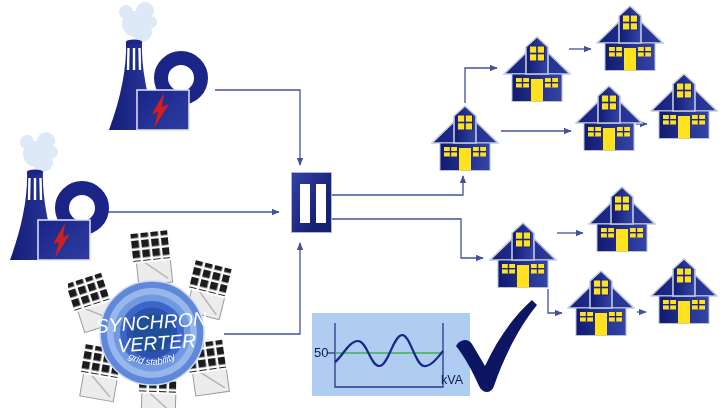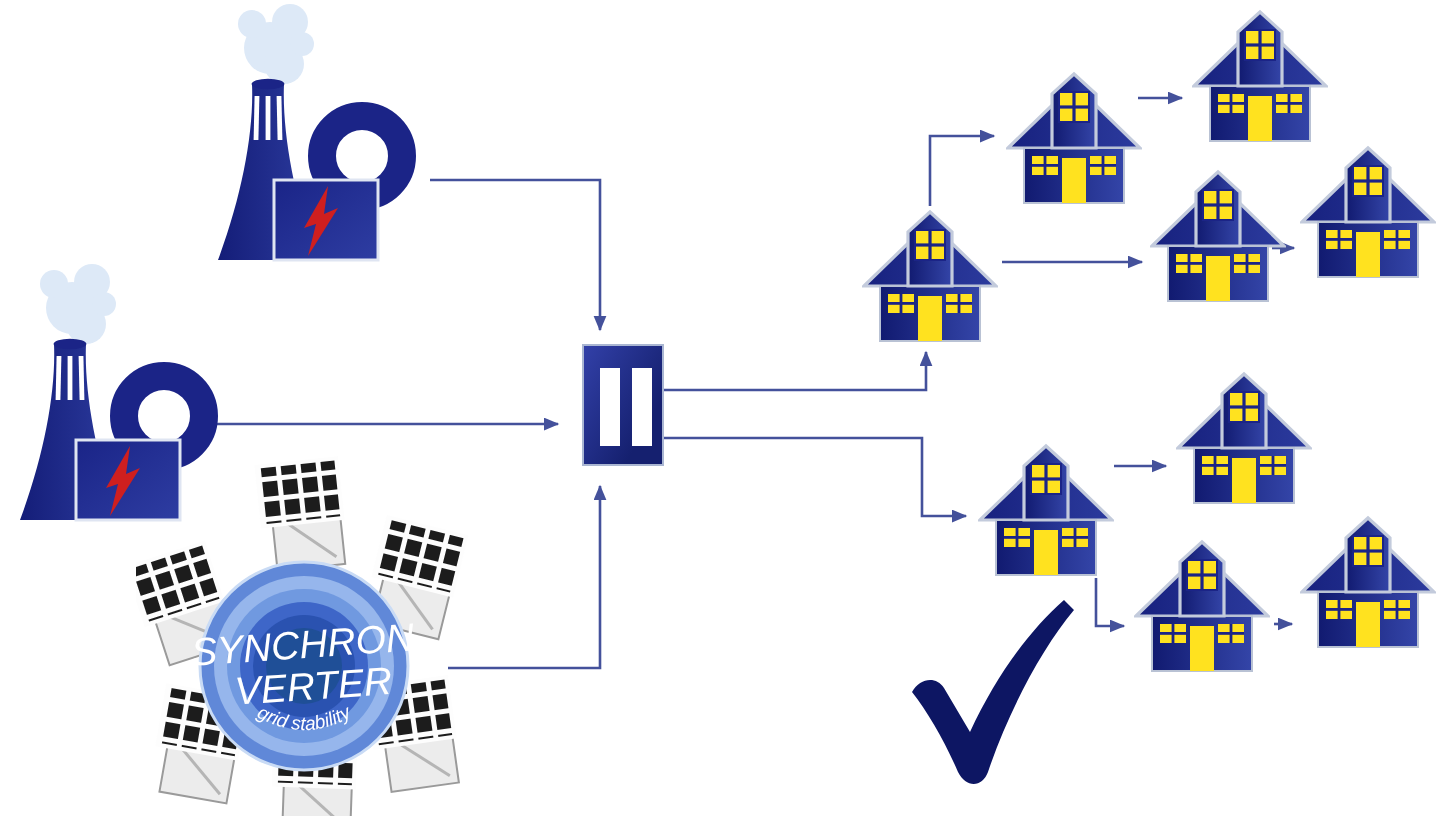--- a/index.html
+++ b/index.html
@@ -186,18 +186,28 @@
   <svg class="abs icon-layer" style="left:588px;top:183px" width="68" height="70" viewBox="0 0 68 70">
       <use href="#houseShape"></use>
     </svg>
   <svg class="abs icon-layer" style="left:567px;top:267px" width="68" height="70" viewBox="0 0 68 70">
       <use href="#houseShape"></use>
     </svg>
   <svg class="abs icon-layer" style="left:650px;top:255px" width="68" height="70" viewBox="0 0 68 70">
       <use href="#houseShape"></use>
     </svg>
 
+  <div id="freq" class="abs">
+    <svg width="158" height="83" viewBox="0 0 158 83">
+      <path d="M23,10 L23,74 L131,74 L131,10" fill="none" stroke="#2a3590" stroke-width="1.3"></path>
+      <line x1="15" y1="40" x2="23" y2="40" stroke="#2a3590" stroke-width="1.3"></line>
+      <line x1="23" y1="40" x2="131" y2="40" stroke="#3faf4c" stroke-width="1.6"></line>
+      <path d="M23,49 C30,44 37,28 46,28 C55,28 58,52 67,53 C76,54 81,23 90,22 C98,21 103,52 112,53 C119,54 126,44 131,38" fill="none" stroke="#1b2487" stroke-width="2.2"></path>
+    </svg>
+    <span class="ylab">50</span>
+    <span class="xlab">kVA</span>
+  </div>
 
   <svg id="check" class="abs" width="96" height="106" viewBox="0 0 96 106">
     <path d="M8,52 C12,45 20,44 24,50 L37,72 C50,44 66,22 84,6 L89,11 C73,30 56,62 46,92 C43,100 35,100 31,92 C25,78 16,62 8,52 Z" fill="#0d1663"></path>
   </svg>
 
 </div>
 
 </body></html>

